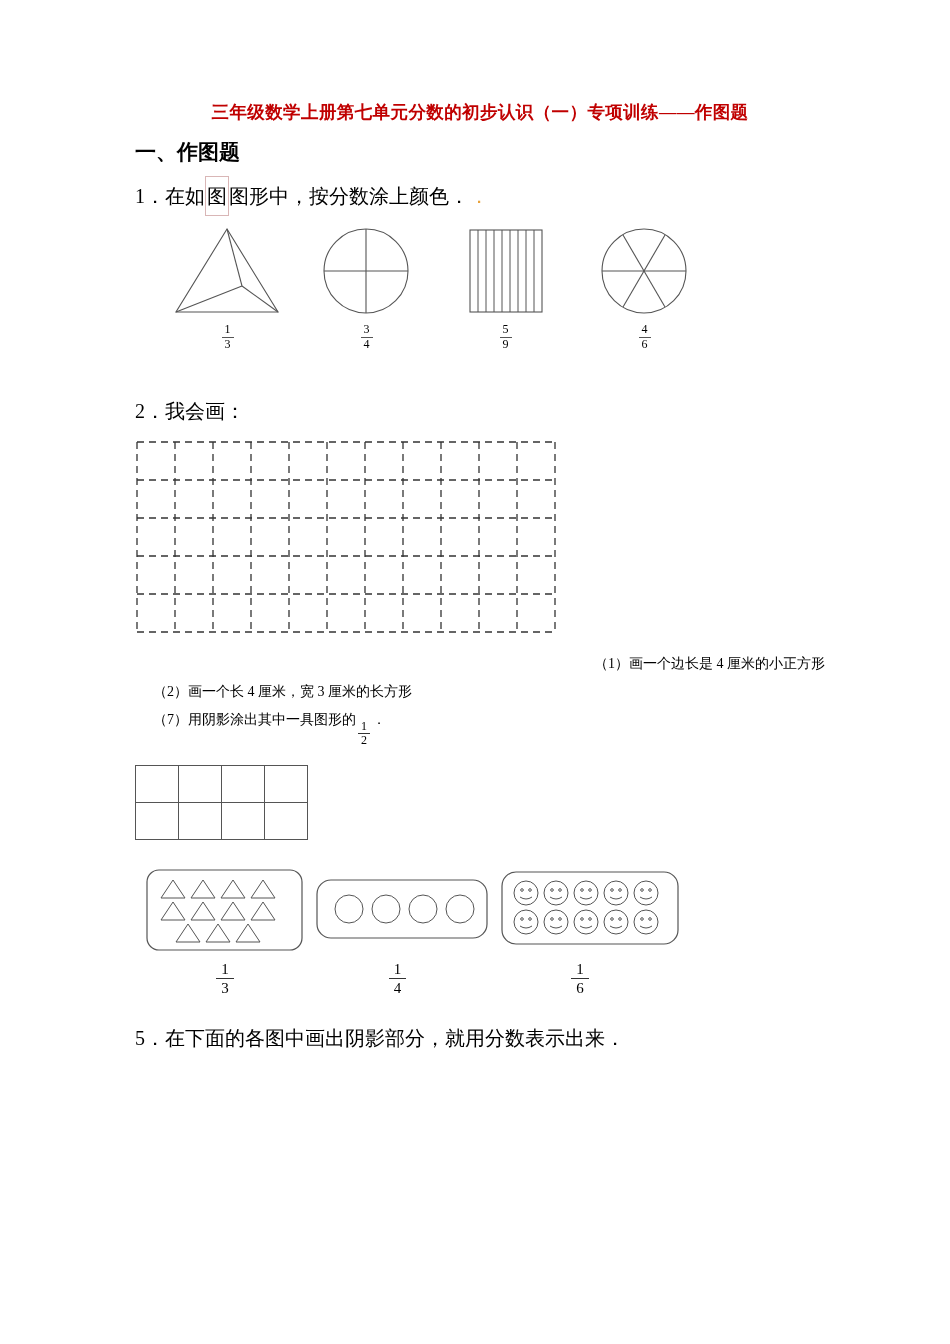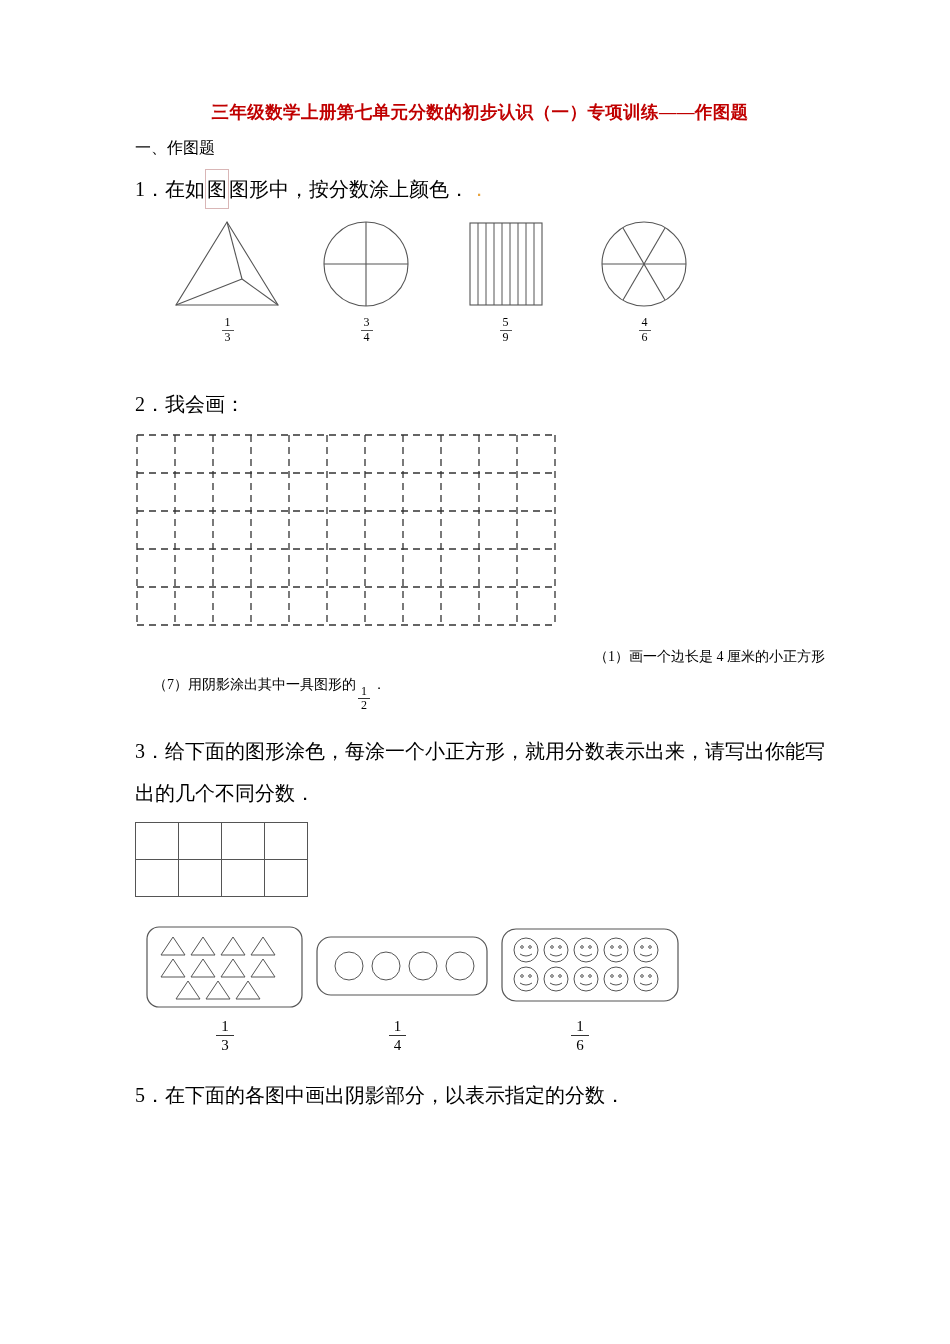--- a/index.html
+++ b/index.html
@@ -31,22 +31,22 @@
   .doc-title {
     color: #c00000;
     font-weight: bold;
     font-size: 17.5px;
     letter-spacing: 0.4px;
     text-align: center;
     margin: 0 0 14px 0;
     white-space: nowrap;
   }
   .section-head {
-    font-weight: normal;
-    font-size: 16px;
+    font-weight: bold;
+    font-size: 21px;
     margin: 12px 0 10px 0;
   }
   .q-text {
     font-size: 20px;
     line-height: 1.9;
     margin: 0;
   }
   .q-block {
     margin-top: 14px;
   }
@@ -240,32 +240,30 @@
             <line x1="268" y1="2" x2="268" y2="192"></line>
             <line x1="306" y1="2" x2="306" y2="192"></line>
             <line x1="344" y1="2" x2="344" y2="192"></line>
             <line x1="382" y1="2" x2="382" y2="192"></line>
             <line x1="420" y1="2" x2="420" y2="192"></line>
           </g>
         </svg>
       </div>
 
       <div class="sub-item" style="margin-top:12px;text-align:right;">（1）画一个边长是 4 厘米的小正方形</div>
+      <div class="sub-item">（2）画一个长 4 厘米，宽 3 厘米的长方形</div>
       <div class="sub-item">
         <span>（7）用阴影涂出其中一具图形的</span><span class="frac-inline">
             <span class="num">1</span>
             <span class="den">2</span>
           </span><span>．</span>
       </div>
     </div>
 
     <div class="q-block" style="margin-top:18px;">
-      <div class="q-text" style="line-height:2.1;">
-        <span>3．</span><span>给下面的图形涂色，每涂一个小正方形，就用分数表示出来，请写出你能写出的几个不同分数．</span>
-      </div>
       <table class="small-grid-table">
         <tbody>
             <tr>
           <td></td>
           <td></td>
           <td></td>
           <td></td>
         </tr>
         <tr>
           <td></td>
@@ -372,18 +370,18 @@
           <div class="frac-big">
             <span class="num">1</span>
             <span class="den">6</span>
           </div>
         </div>
       </div>
     </div>
 
     <div class="q-block" style="margin-top:22px;">
       <div class="q-text">
-        <span>5．</span><span>在下面的各图中画出阴影部分，以表示指定的分数．</span>
+        <span>5．</span><span>在下面的各图中画出阴影部分，就用分数表示出来．</span>
       </div>
     </div>
 
   </div>
 </div>
 
 </body></html>

